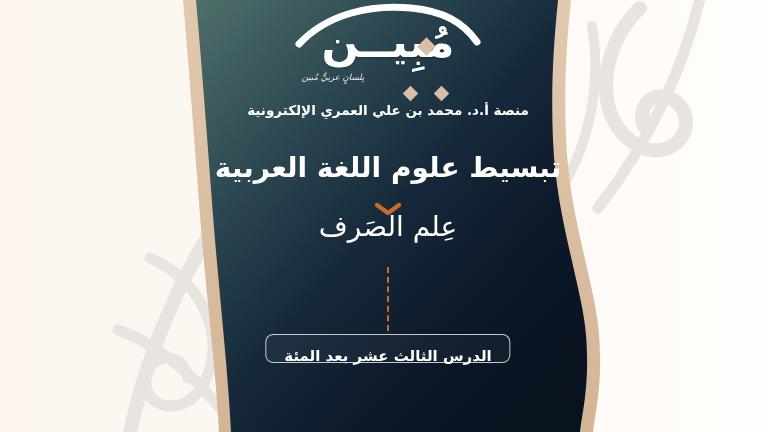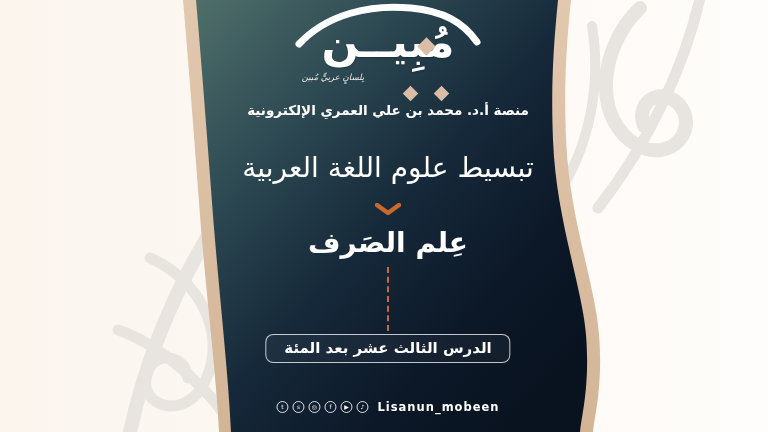--- a/index.html
+++ b/index.html
@@ -30,31 +30,31 @@
   .d2 { left:405px; top:88px; width:11px; height:11px; }
   .d3 { left:436px; top:88px; width:11px; height:11px; }
   .logo-tagline {
     left:333px; top:72px; transform:translateX(-50%);
     font-size:8.5px; color:#f3ece2; letter-spacing:1px;
   }
   .platform-name { top:102px; font-size:13.5px; font-weight:bold; }
   .platform-tagline { top:122px; font-size:7.5px; color:#cdbfae; letter-spacing:.5px; }
 
   
-  .series-title { top:151px; font-size:28px; font-weight:normal; }
+  .series-title { top:151px; font-size:28px; font-weight:bold; }
   .chevron-wrap { top:201px; }
-  .topic-title { top:226px; font-size:28px; font-weight:bold; }
+  .topic-title { top:210px; font-size:28px; font-weight:normal; }
 
   .dashed-connector {
     position:absolute; left:387px; top:267px; height:64px; width:0;
     border-left:2px dashed #c9692a;
   }
 
   .lesson-badge {
-    top:334px; height:29px; line-height:27px; padding:0 18px;
+    top:334px; height:29px; line-height:27px; padding:8px 18px;
     border:1px solid rgba(255,255,255,.75); border-radius:8px;
     background:rgba(255,255,255,.04);
     font-size:15px; font-weight:bold;
   }
 
   
   .contact-row {
     top:375px; display:flex; align-items:center; gap:7px; direction:ltr;
   }
   .site-label { font-size:14px; font-weight:bold; letter-spacing:1px; }
@@ -126,24 +126,15 @@
       </svg>
     </div>
 
     <div class="cx topic-title" dir="rtl">عِلم الصَرف</div>
 
     <div class="dashed-connector"></div>
 
     <div class="cx lesson-badge" dir="rtl">الدرس الثالث عشر بعد المئة</div>
 
 
-    <div class="cx social-row">
-      <span class="soc">t</span>
-      <span class="soc">s</span>
-      <span class="soc">◎</span>
-      <span class="soc">f</span>
-      <span class="soc">▶</span>
-      <span class="soc">♪</span>
-      <span class="handle-label">Lisanun_mobeen</span>
-    </div>
 
   </div>
 </div>
 
 </body></html>

